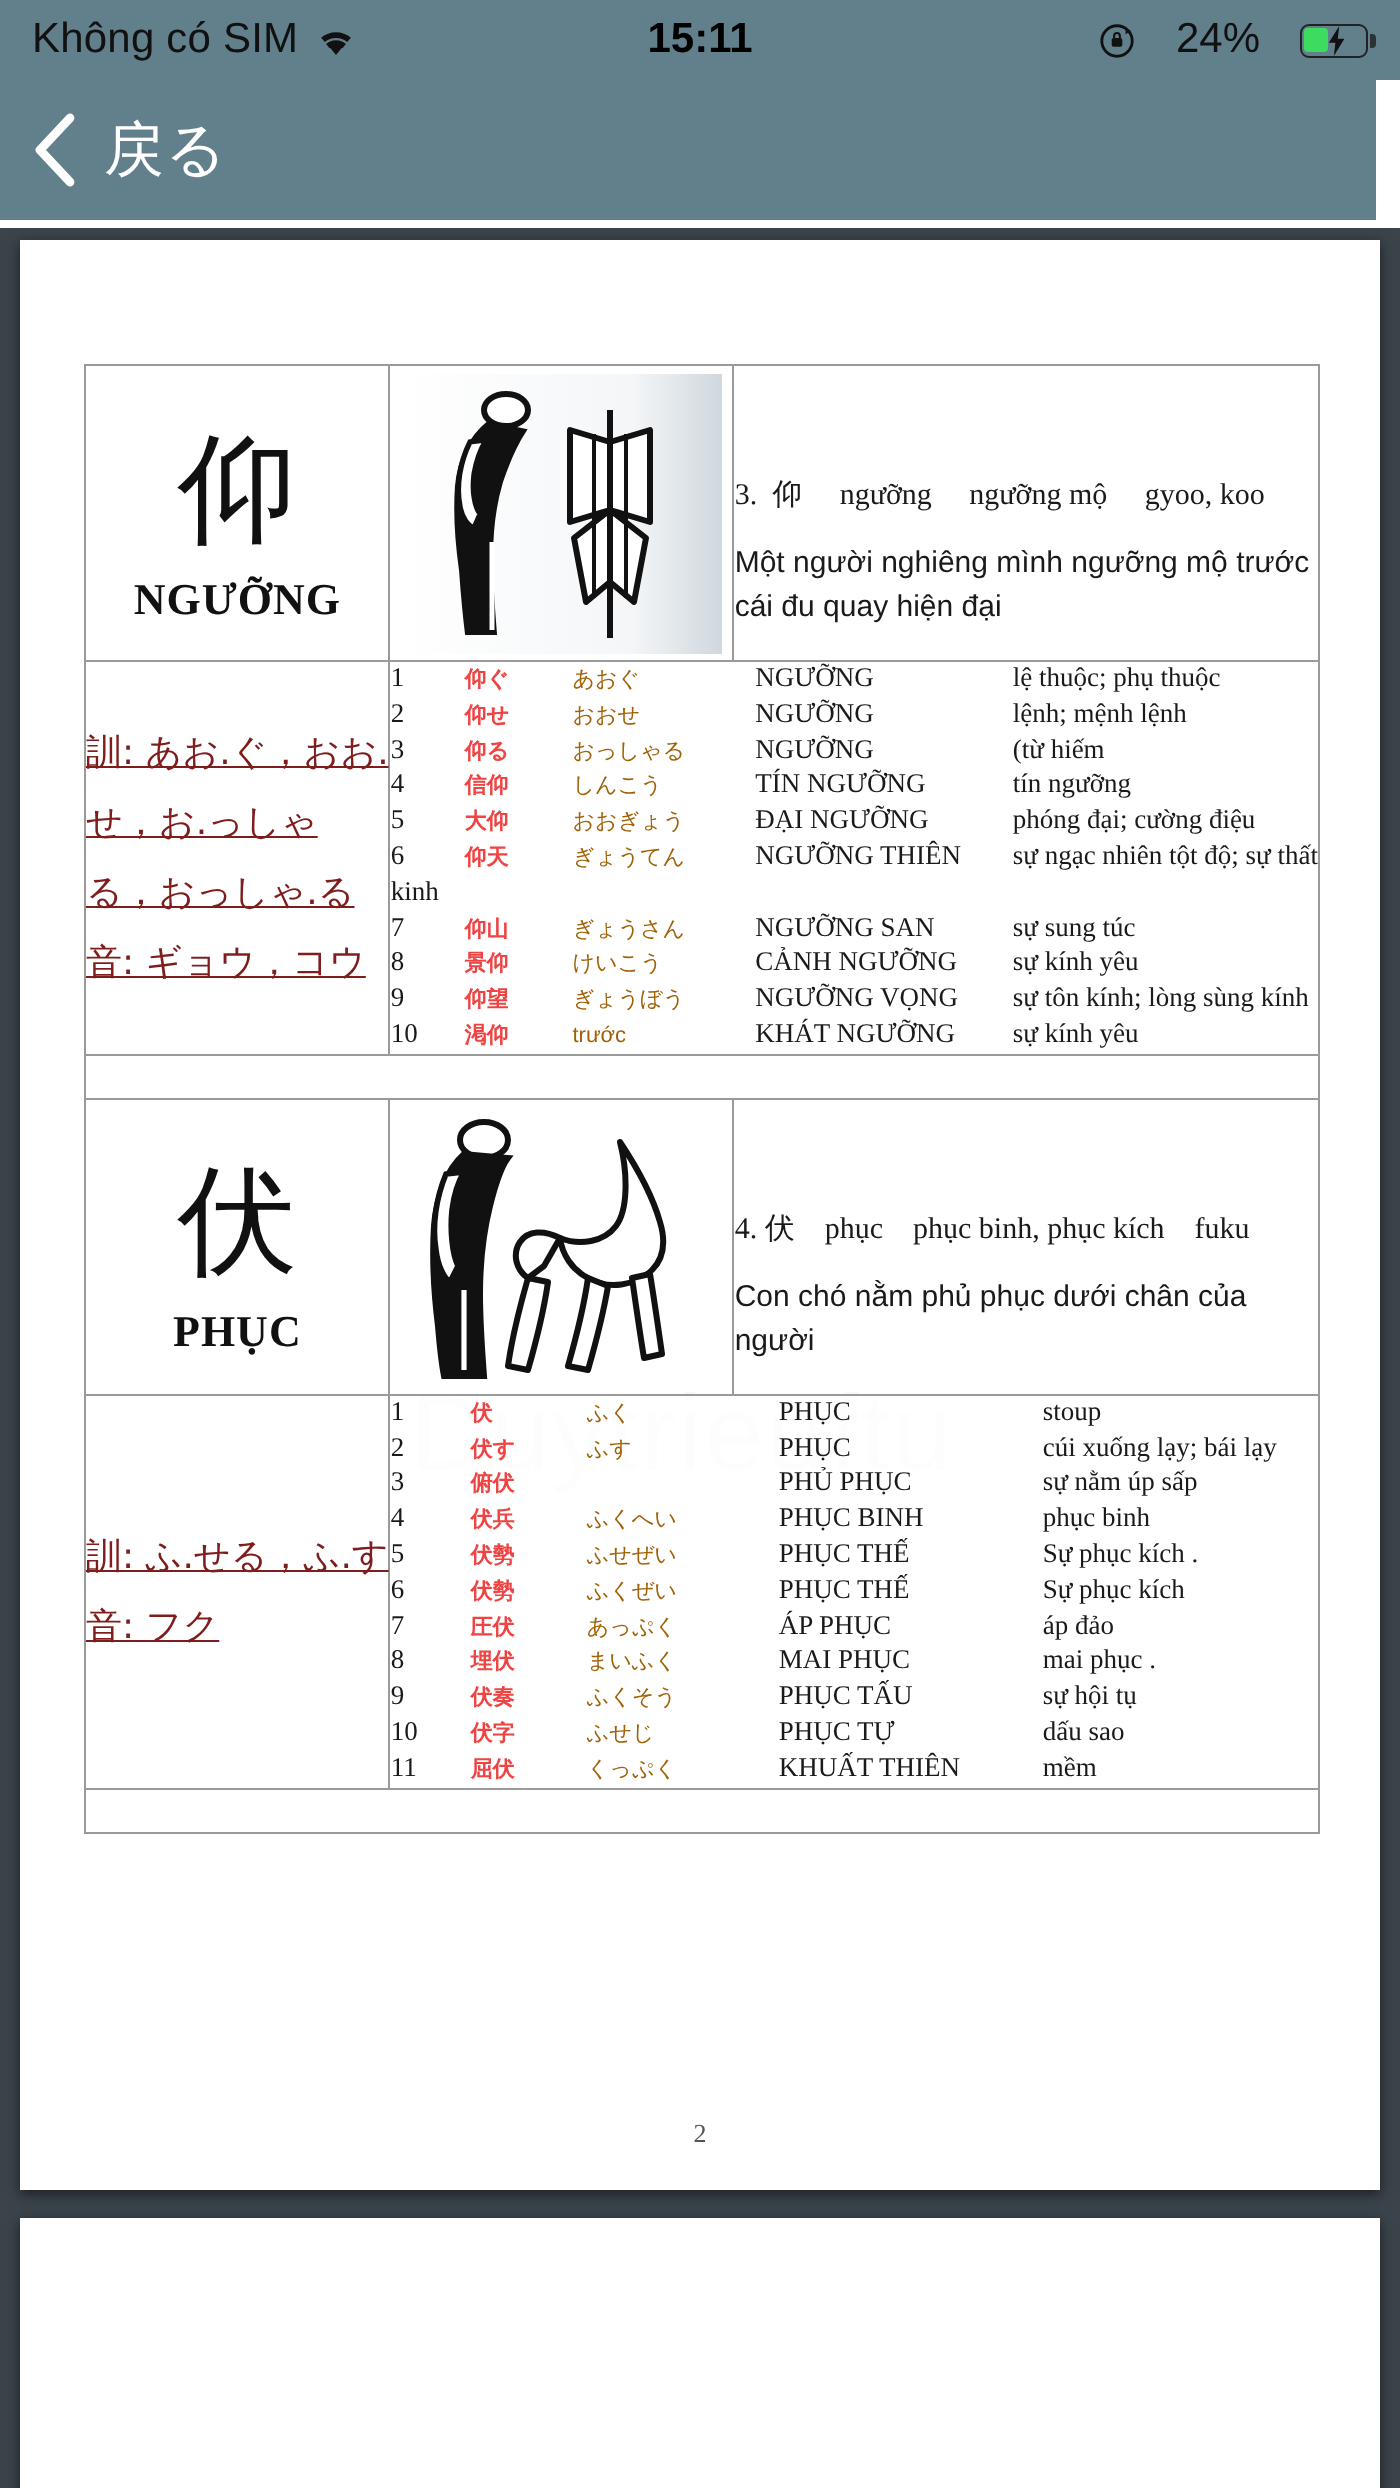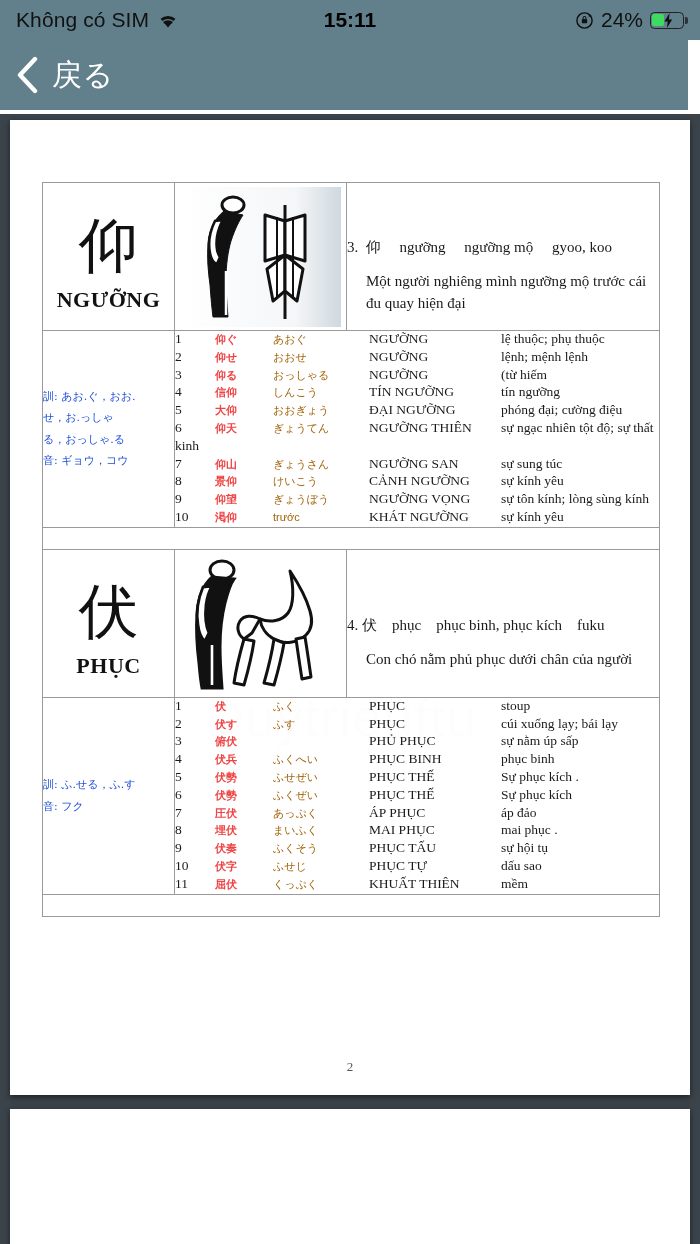--- a/index.html
+++ b/index.html
@@ -15,21 +15,21 @@
   .statusbar {
     position: absolute; top: 0; left: 0;
     width: 700px; height: 40px;
     background: #62808c;
     display: flex; align-items: center;
     padding: 0 16px;
     color: #111;
   }
   .sb-left { display:flex; align-items:center; gap:8px; flex: 1 1 0; }
   .sb-center { flex: 0 0 auto; display:flex; justify-content:center; }
-  .sb-right { display:flex; align-items:center; gap:7px; flex: 1 1 0; justify-content:flex-end; }
+  .sb-right { display:flex; align-items:center; gap:20px; flex: 1 1 0; justify-content:flex-end; }
   .sb-text { font-size: 21px; font-weight: 400; color:#111; letter-spacing:0.1px; }
   .sb-time { font-size: 21px; font-weight: 600; color:#000000; }
   .sb-pct  { font-size: 21px; font-weight: 400; color:#111; }
   .wifi-icon { width:22px; height:17px; display:block; }
   .lock-icon { width:19px; height:19px; display:block; }
 
   .battery { position:relative; width:34px; height:17px; }
   .battery .shell {
     position:absolute; inset:0; border:1.6px solid #1a1a1a;
     border-radius:4.5px; opacity:.92;
@@ -104,32 +104,32 @@
 
   .cell-pic { width:172px; height:148px; background:#fff; text-align:center; }
   .pic-box { width:100%; height:100%; display:flex; align-items:center; justify-content:center; }
 
   .cell-desc { background:#fff; padding: 14px 12px 14px 16px; vertical-align: middle; }
   .desc-line1 {
     font-family: "Liberation Serif", serif;
     font-size: 15px; color:#1a1a1a; white-space: pre; margin-bottom: 14px; margin-top: 40px;
   }
   .desc-line2 {
-    font-family: Liberation Serif, serif;
-    font-size: 15px; color:#1a1a1a; line-height: 1.45; margin-left: 19px;
+    font-family: Liberation Sans, sans-serif;
+    font-size: 15px; color:#1a1a1a; line-height: 1.45;
   }
 
   
   .cell-readings {
     width: 132px; vertical-align: top; padding: 10px 6px 10px 8px;
     background:#fff;
   }
   .reading-line {
     font-family: "DejaVu Sans", sans-serif;
-    font-size: 11px; color:#1d4ed8; line-height: 1.95; white-space:nowrap;
+    font-size: 18px; color:#7f1d1d; line-height: 1.95; white-space:nowrap;text-decoration:underline;
   }
   .cell-vocab { vertical-align: top; padding: 8px 4px 10px 8px; background:#fff; }
 
   table.vocab { border-collapse: collapse; width:100%; }
   table.vocab td { border: none; padding: 0; vertical-align: baseline; }
   .v-num  { width: 40px; font-family:"Liberation Serif", serif; font-size: 13.5px; color:#1a1a1a; }
   .v-word { width: 58px; font-family:"DejaVu Sans", sans-serif; font-size: 11px; color:#ef4444; white-space:nowrap;font-weight:bold; }
   .v-kana { width: 96px; font-family:Liberation Sans, sans-serif; font-size: 11px; color:#a16207; white-space:nowrap; }
   .v-hv   { width: 132px; font-family:"Liberation Serif", serif; font-size: 13.5px; color:#1a1a1a; white-space:nowrap; }
   .v-mean { font-family:"Liberation Serif", serif; font-size: 13.5px; color:#1a1a1a; white-space:nowrap; }

